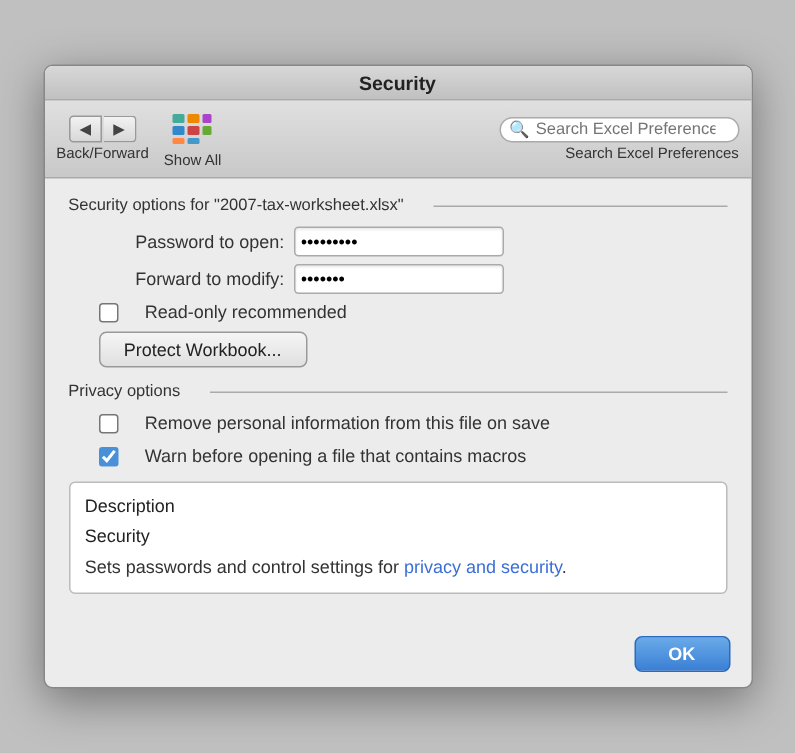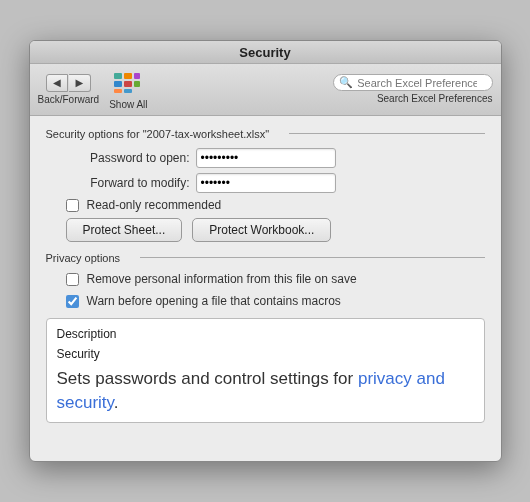--- a/index.html
+++ b/index.html
@@ -84,20 +84,21 @@
 
     .back-forward-label {
       font-size: 10px;
       color: #333;
       text-align: left;
     }
 
     .show-all {
       display: flex;
       flex-direction: column;
+      align-items: center;
       gap: 2px;
     }
 
     .show-all-icon {
       width: 36px;
       height: 28px;
       display: flex;
       align-items: center;
       justify-content: center;
     }
@@ -200,22 +201,22 @@
       border: 1px solid #aaa;
       border-radius: 3px;
       padding: 1px 4px;
       font-size: 12px;
       background: white;
       box-shadow: inset 0 1px 2px rgba(0,0,0,0.1);
     }
 
     .checkbox-row {
       display: flex;
-      align-items: flex-end;
-      gap: 8px;
+      align-items: center;
+      gap: 18px;
       margin-bottom: 6px;
       padding-left: 10px;
     }
 
     .checkbox-row input[type="checkbox"] {
       width: 13px;
       height: 13px;
       cursor: pointer;
     }
 
@@ -268,21 +269,21 @@
     }
 
     .description-title {
       font-size: 12px;
       font-weight: normal;
       color: #222;
       margin-bottom: 6px;
     }
 
     .description-text {
-      font-size: 17px;
+      font-size: 12px;
       color: #333;
       line-height: 1.4;
     }
 
     .description-text a {
       color: #3a6fd8;
       text-decoration: none;
     }
 
     
@@ -377,21 +378,20 @@
       </div>
       <div class="field-row">
         <span class="field-label">Forward to modify:</span>
         <input type="password" class="field-input" value="passwrd" style="">
       </div>
       <div class="checkbox-row">
         <input type="checkbox" id="readOnly" style="">
         <label for="readOnly" class="checkbox-label">Read-only recommended</label>
       </div>
       <div class="button-row">
-        <button class="mac-button">Protect Sheet...</button>
         <button class="mac-button">Protect Workbook...</button>
       </div>
     </div>
 
     <div class="section-header">
       <span>Privacy options</span>
       <div class="section-header-line"></div>
     </div>
 
     <div class="privacy-options">
@@ -415,15 +415,16 @@
       </div>
       <div class="description-title">Security</div>
       <div class="description-text">
         <span>Sets passwords and control settings for </span><a href="#">privacy and security</a><span>.</span>
       </div>
     </div>
 
   </div>
 
   <div class="bottom-bar">
+    <button class="ok-btn">OK</button>
   </div>
 
 </div>
 
 </body></html>

